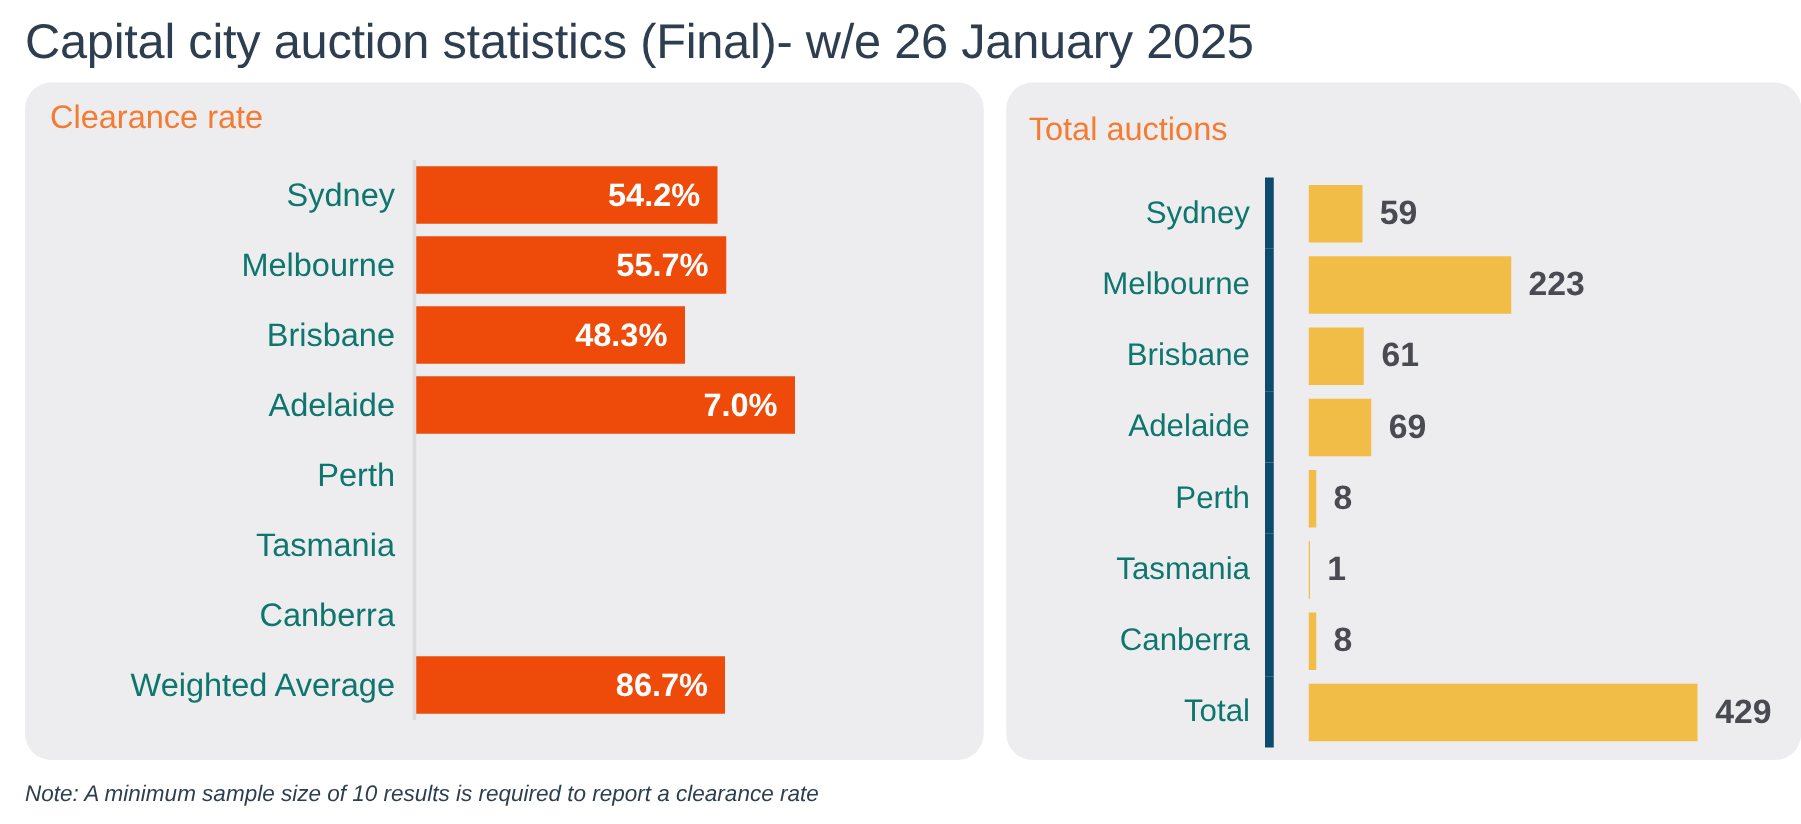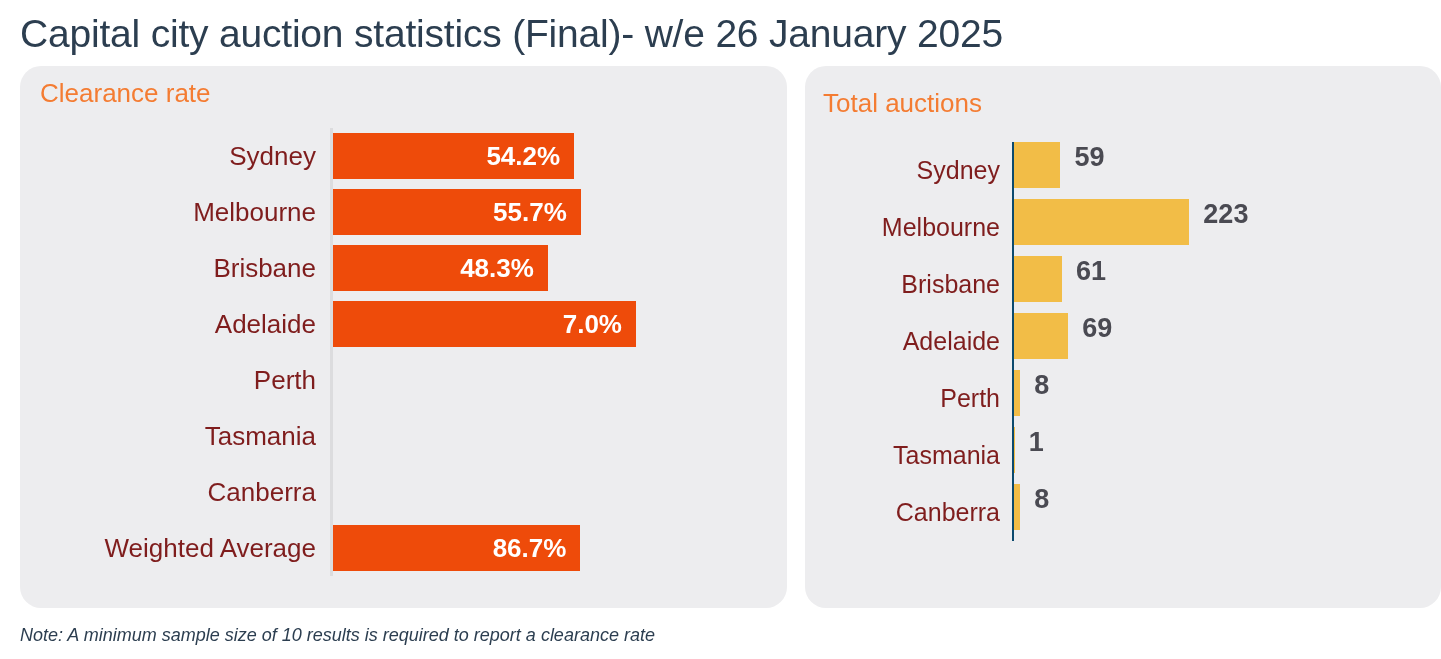--- a/index.html
+++ b/index.html
@@ -56,21 +56,21 @@
   .row {
     position: relative;
     display: flex;
     align-items: center;
     box-sizing: border-box;
   }
 
   
   .cat-label {
     text-align: right;
-    color: #7f1d1d;
+    color: #0f766e;
     white-space: nowrap;
     box-sizing: border-box;
     flex: 0 0 auto;
   }
 
   
   #plot-left .row { height: 56px; }
   #plot-left .cat-label {
     width: 310px;
     padding-right: 14px;
@@ -106,23 +106,24 @@
   #plot-right .row { height: 57px; }
   #plot-right .cat-label {
     width: 207px;
     padding-right: 12px;
     font-size: 25px;
   }
   #plot-right .bar-area {
     position: relative;
     flex: 1 1 auto;
     height: 100%;
-    border-left: 2px solid #0c4a6e;
+    border-left: 7px solid #0c4a6e;
     display: flex;
-    align-items: flex-start;
+    align-items: center;
+    padding-left: 28px;
   }
   #plot-right .bar {
     height: 46px;
     background: #F2BD47;
     flex: 0 0 auto;
   }
   #plot-right .bar-value {
     color: #4A4A52;
     font-size: 27px;
     font-weight: bold;
@@ -249,16 +250,23 @@
           <span class="bar-value">1</span>
         </div>
       </div>
       <div class="row">
         <div class="cat-label">Canberra</div>
         <div class="bar-area">
           <div class="bar" style="width: 1.47319%;"></div>
           <span class="bar-value">8</span>
         </div>
       </div>
+      <div class="row">
+        <div class="cat-label">Total</div>
+        <div class="bar-area">
+          <div class="bar" style="width: 79%;"></div>
+          <span class="bar-value">429</span>
+        </div>
+      </div>
     </div>
 </div>
 
 <div class="footnote">Note: A minimum sample size of 10 results is required to report a clearance rate</div>
 
 </body></html>

